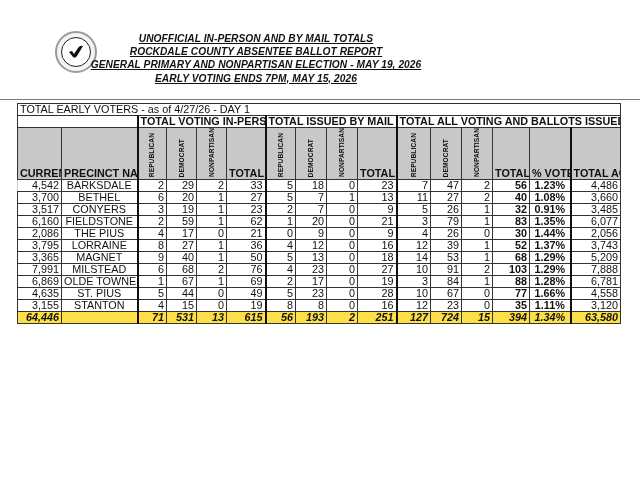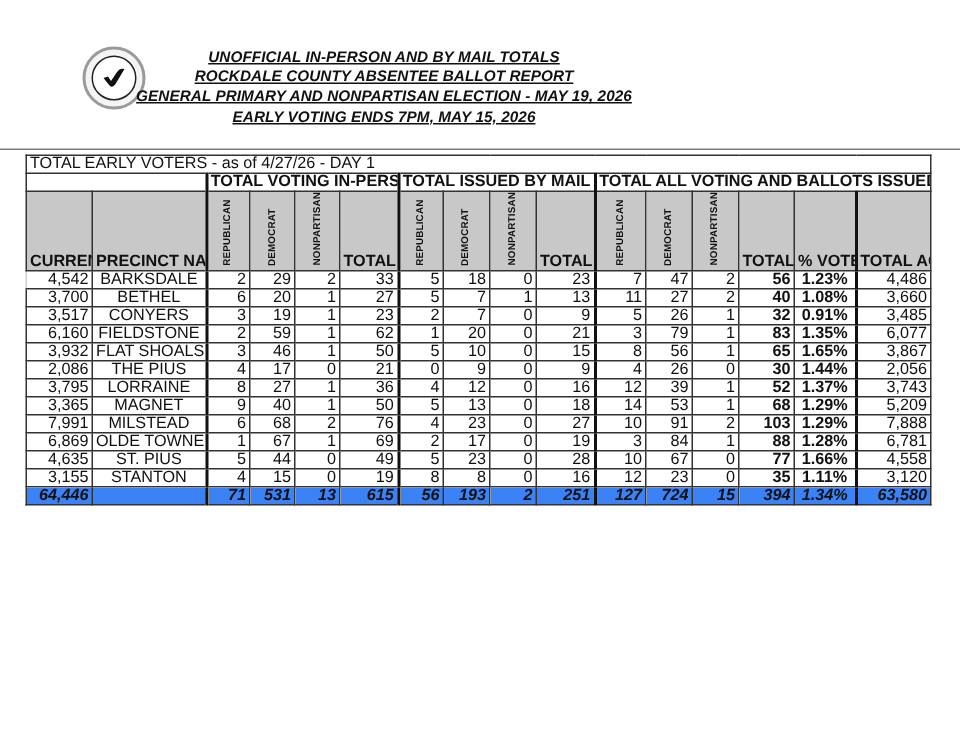--- a/index.html
+++ b/index.html
@@ -15,21 +15,21 @@
   .title-row td { height:40px; font-weight:normal; font-size:15px; border:1.5px solid #333; }
   .grp td { height:14px; font-size:6.4px; font-weight:bold; text-align:center; }
   .hdr td { background:#c8c8c8; height:62px; font-size:6.6px; font-weight:bold; vertical-align:bottom; text-align:center; line-height:9.6px; padding:0 1px 1px; white-space:normal; }
   .hdr td.left { text-align:left; }
   .vert { writing-mode:vertical-rl; transform:rotate(180deg); display:inline-block; font-size:6.6px; font-weight:bold; line-height:8px; letter-spacing:0.1px; }
   .num { text-align:right; }
   .name { text-align:center; }
   .bold { font-weight:bold; }
   .pct { text-align:center; font-weight:bold; }
   .thick-l { border-left:2.5px solid #111 !important; }
-  .tot td { background:#3b82f6; font-weight:bold; font-style:italic; font-size:10px; border-top:2px solid #111; border-bottom:2px solid #111; }
+  .tot td { background:#fde047; font-weight:bold; font-style:italic; font-size:10px; border-top:2px solid #111; border-bottom:2px solid #111; }
   .first-row td:first-child { border-left-color:#cfcfcf; }
   .blank-grp { background:#fff; }
 </style>
 </head>
 <body>
 
 <div class="logo">
   <div class="logo-inner">
     <svg width="20" height="20" viewBox="0 0 20 20">
       <path d="M3 10 L7 15 Q9 17 11 14 L17 4 Q14 3 12 6 L8 12 L6 9 Z" fill="#111"></path>
@@ -159,38 +159,20 @@
         <td class="num">0</td>
         <td class="num">21</td>
         <td class="num thick-l">3</td>
         <td class="num">79</td>
         <td class="num">1</td>
         <td class="num bold">83</td>
         <td class="pct">1.35%</td>
         <td class="num thick-l">6,077</td>
       </tr>
       <tr>
-        <td class="num">3,932</td>
-        <td class="name">FLAT SHOALS</td>
-        <td class="num thick-l">3</td>
-        <td class="num">46</td>
-        <td class="num">1</td>
-        <td class="num">50</td>
-        <td class="num thick-l">5</td>
-        <td class="num">10</td>
-        <td class="num">0</td>
-        <td class="num">15</td>
-        <td class="num thick-l">8</td>
-        <td class="num">56</td>
-        <td class="num">1</td>
-        <td class="num bold">65</td>
-        <td class="pct">1.65%</td>
-        <td class="num thick-l">3,867</td>
-      </tr>
-      <tr>
         <td class="num">2,086</td>
         <td class="name">THE PIUS</td>
         <td class="num thick-l">4</td>
         <td class="num">17</td>
         <td class="num">0</td>
         <td class="num">21</td>
         <td class="num thick-l">0</td>
         <td class="num">9</td>
         <td class="num">0</td>
         <td class="num">9</td>

